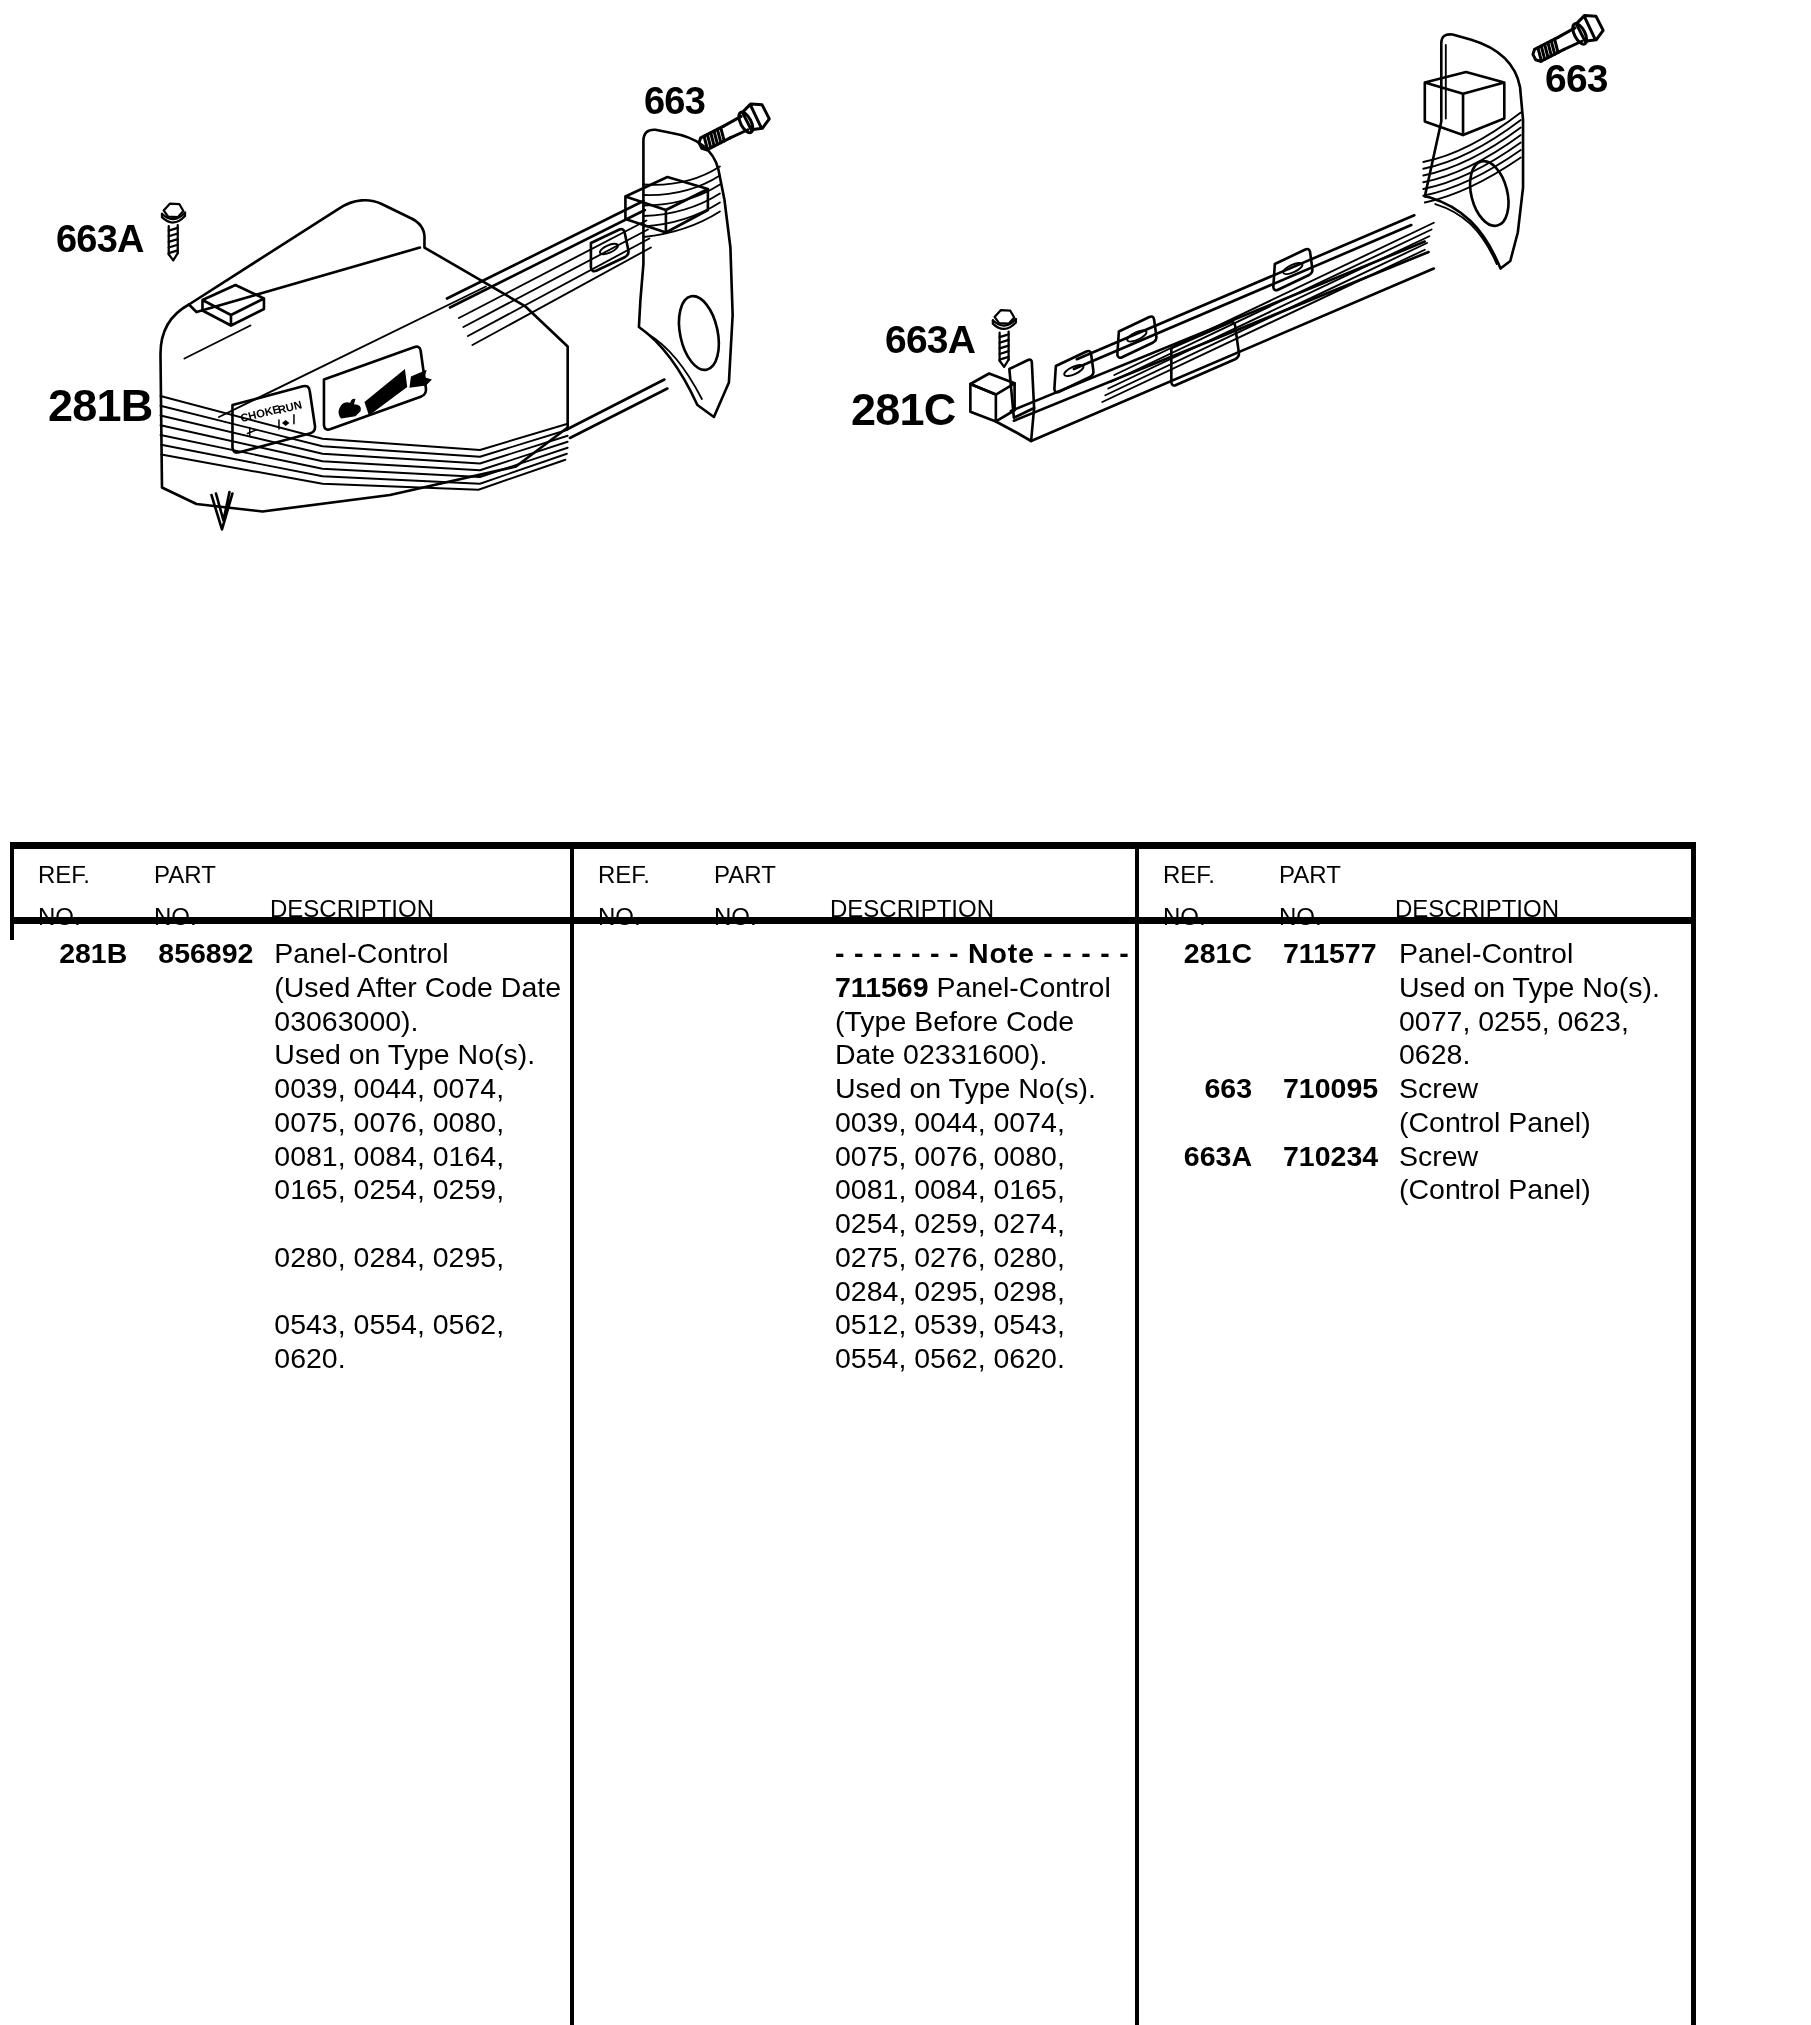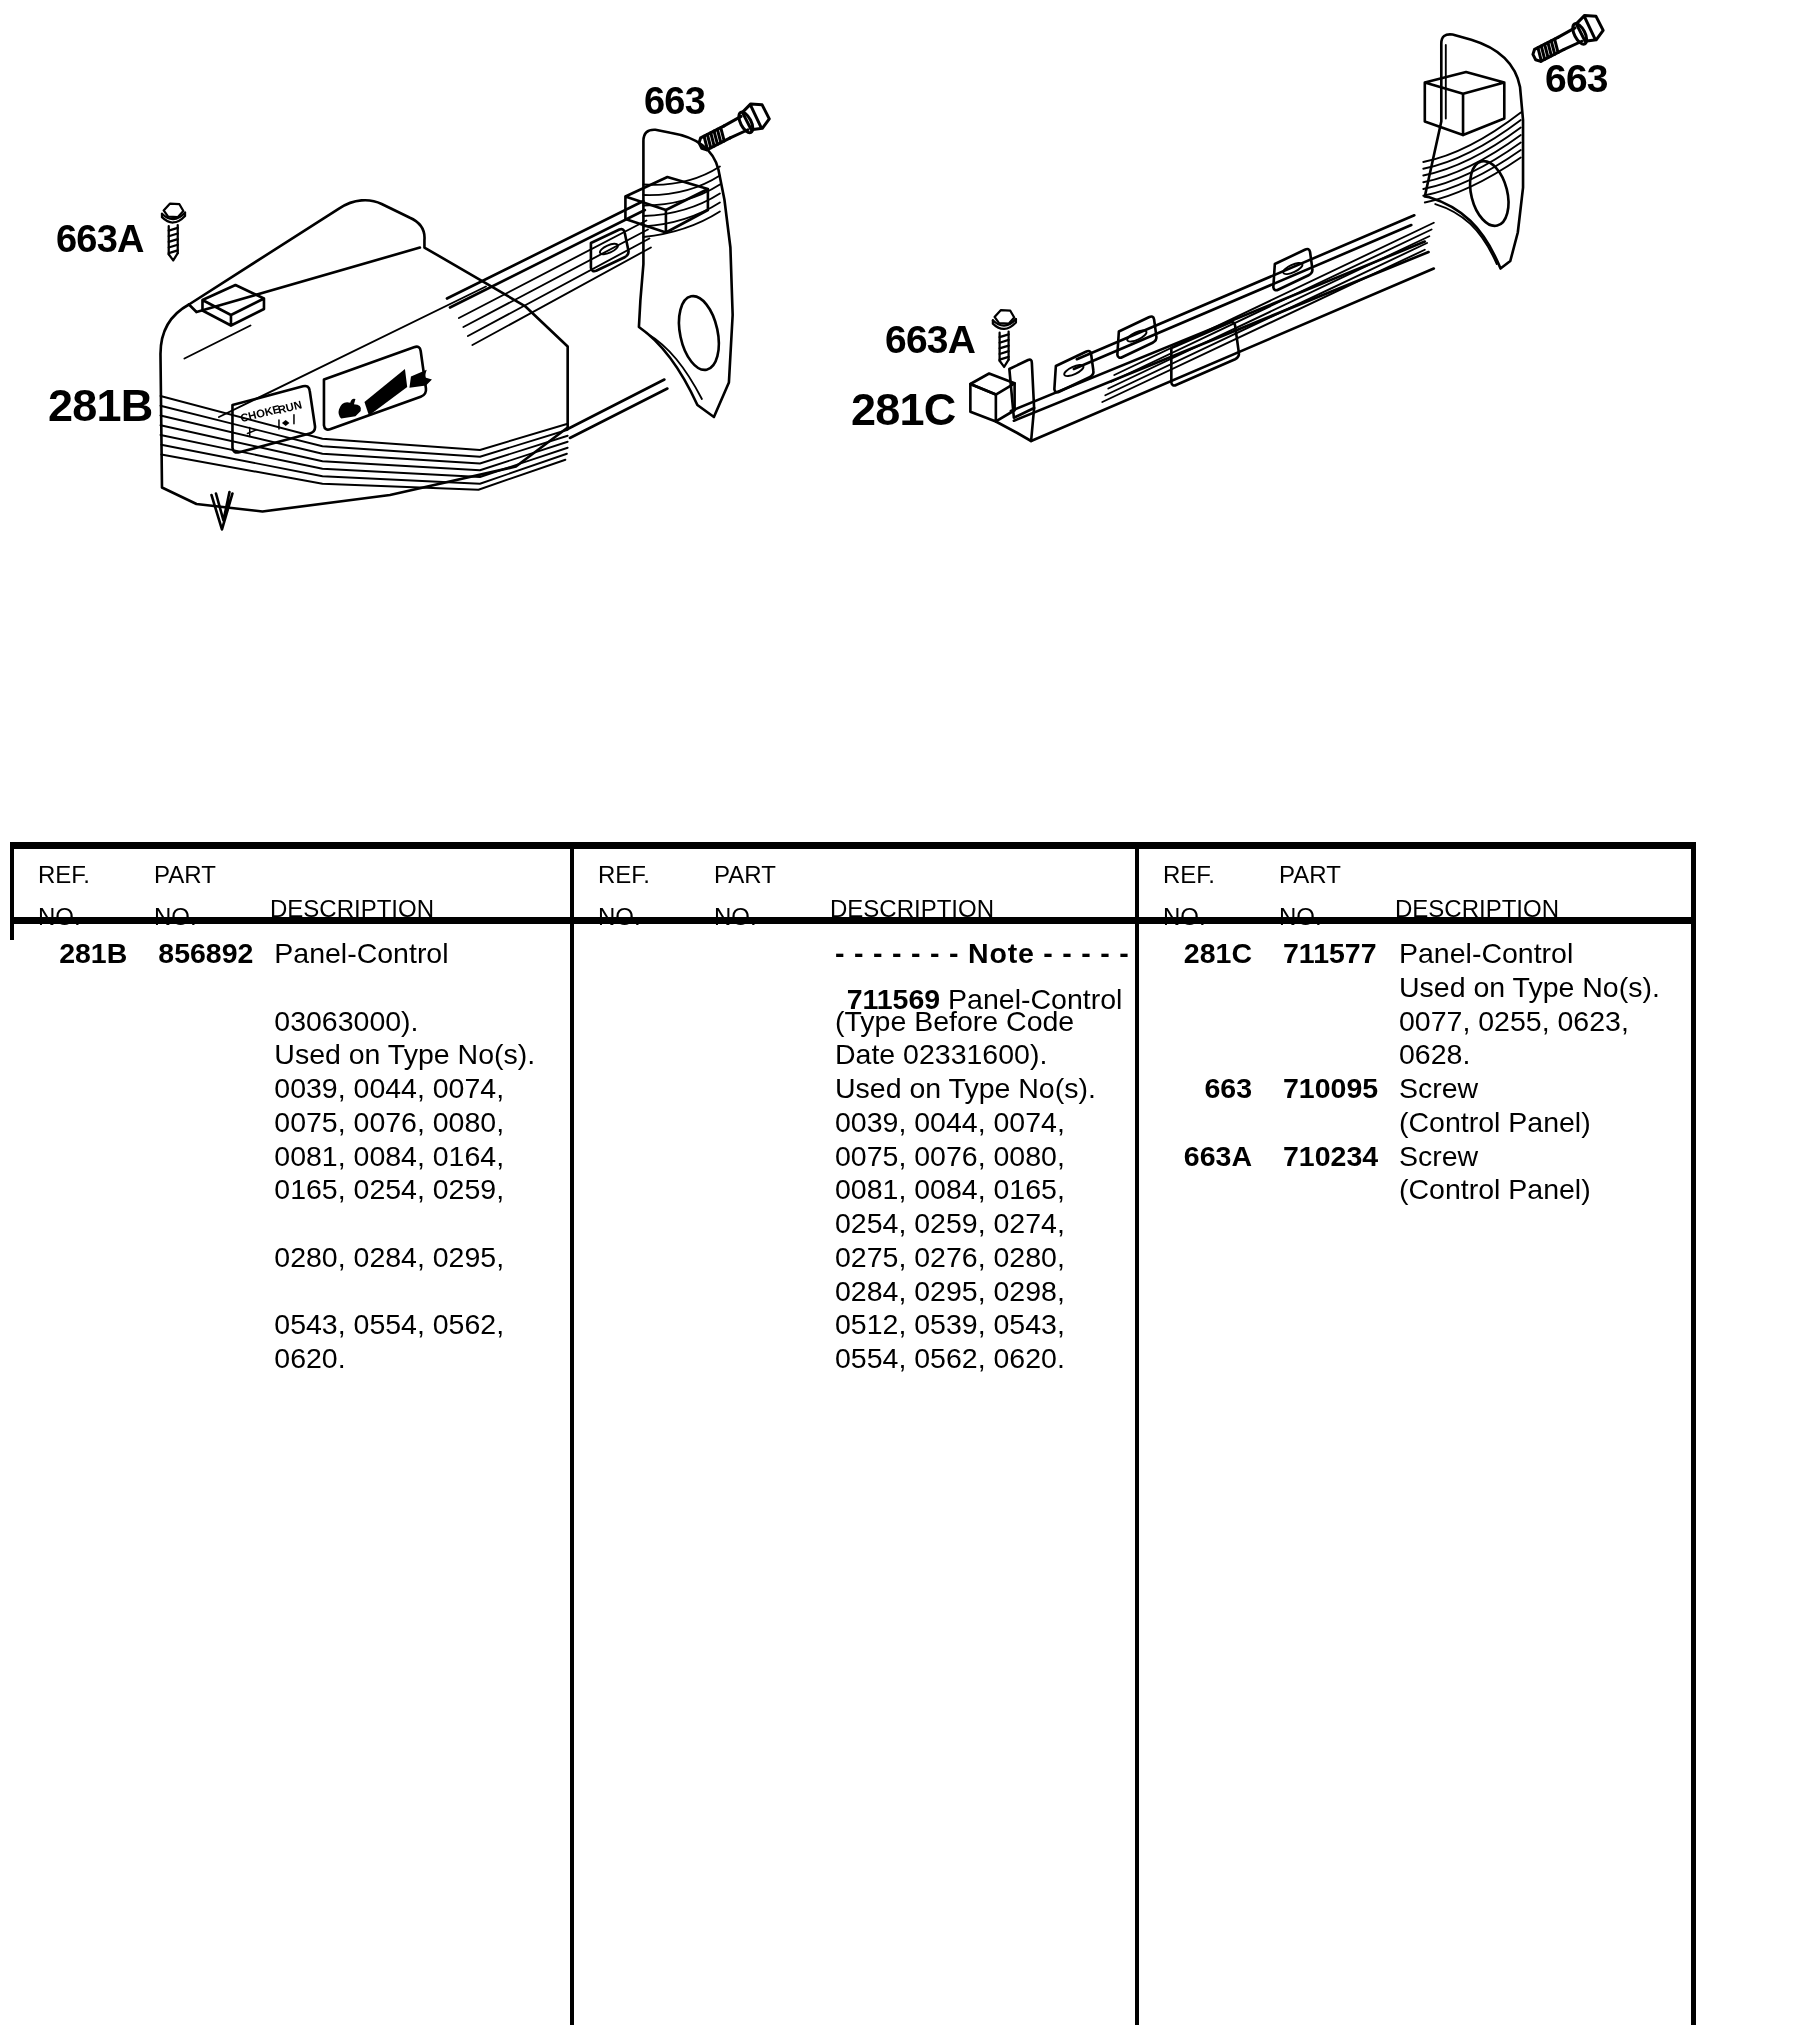--- a/index.html
+++ b/index.html
@@ -139,20 +139,23 @@
     <div class="rule" style="left:1691px;top:842px;width:4.5px;height:1184px"></div>
     <div class="rule" style="left:570px;top:842px;width:3.8px;height:1184px"></div>
     <div class="rule" style="left:1135px;top:842px;width:3.8px;height:1184px"></div>
 
     <div class="col" style="left:11.3px">
         <div class="trow" style="top: 0px;">
           <div class="tref">281B</div>
           <div class="tpart">856892</div>
           <div class="tdesc">Panel-Control</div>
         </div>
+        <div class="trow" style="top: 34px;">
+          <div class="tdesc">(Used After Code Date</div>
+        </div>
         <div class="trow" style="top: 68px;">
           <div class="tdesc">03063000).</div>
         </div>
         <div class="trow" style="top: 101px;">
           <div class="tdesc">Used on Type No(s).</div>
         </div>
         <div class="trow" style="top: 135px;">
           <div class="tdesc">0039, 0044, 0074,</div>
         </div>
         <div class="trow" style="top: 169px;">
@@ -171,21 +174,21 @@
           <div class="tdesc">0543, 0554, 0562,</div>
         </div>
         <div class="trow" style="top: 405px;">
           <div class="tdesc">0620.</div>
         </div>
       </div>
     <div class="col" style="left:572px">
         <div class="trow" style="top: 0px;">
           <div class="tdesc note">- - - - - - -  Note  - - - - -</div>
         </div>
-        <div class="trow" style="top: 46px; text-align: center;">
+        <div class="trow" style="top: 34px;">
           <div class="tdesc"><span class="bp">711569 </span>Panel-Control</div>
         </div>
         <div class="trow" style="top: 68px;">
           <div class="tdesc">(Type Before Code</div>
         </div>
         <div class="trow" style="top: 101px;">
           <div class="tdesc">Date 02331600).</div>
         </div>
         <div class="trow" style="top: 135px;">
           <div class="tdesc">Used on Type No(s).</div>

